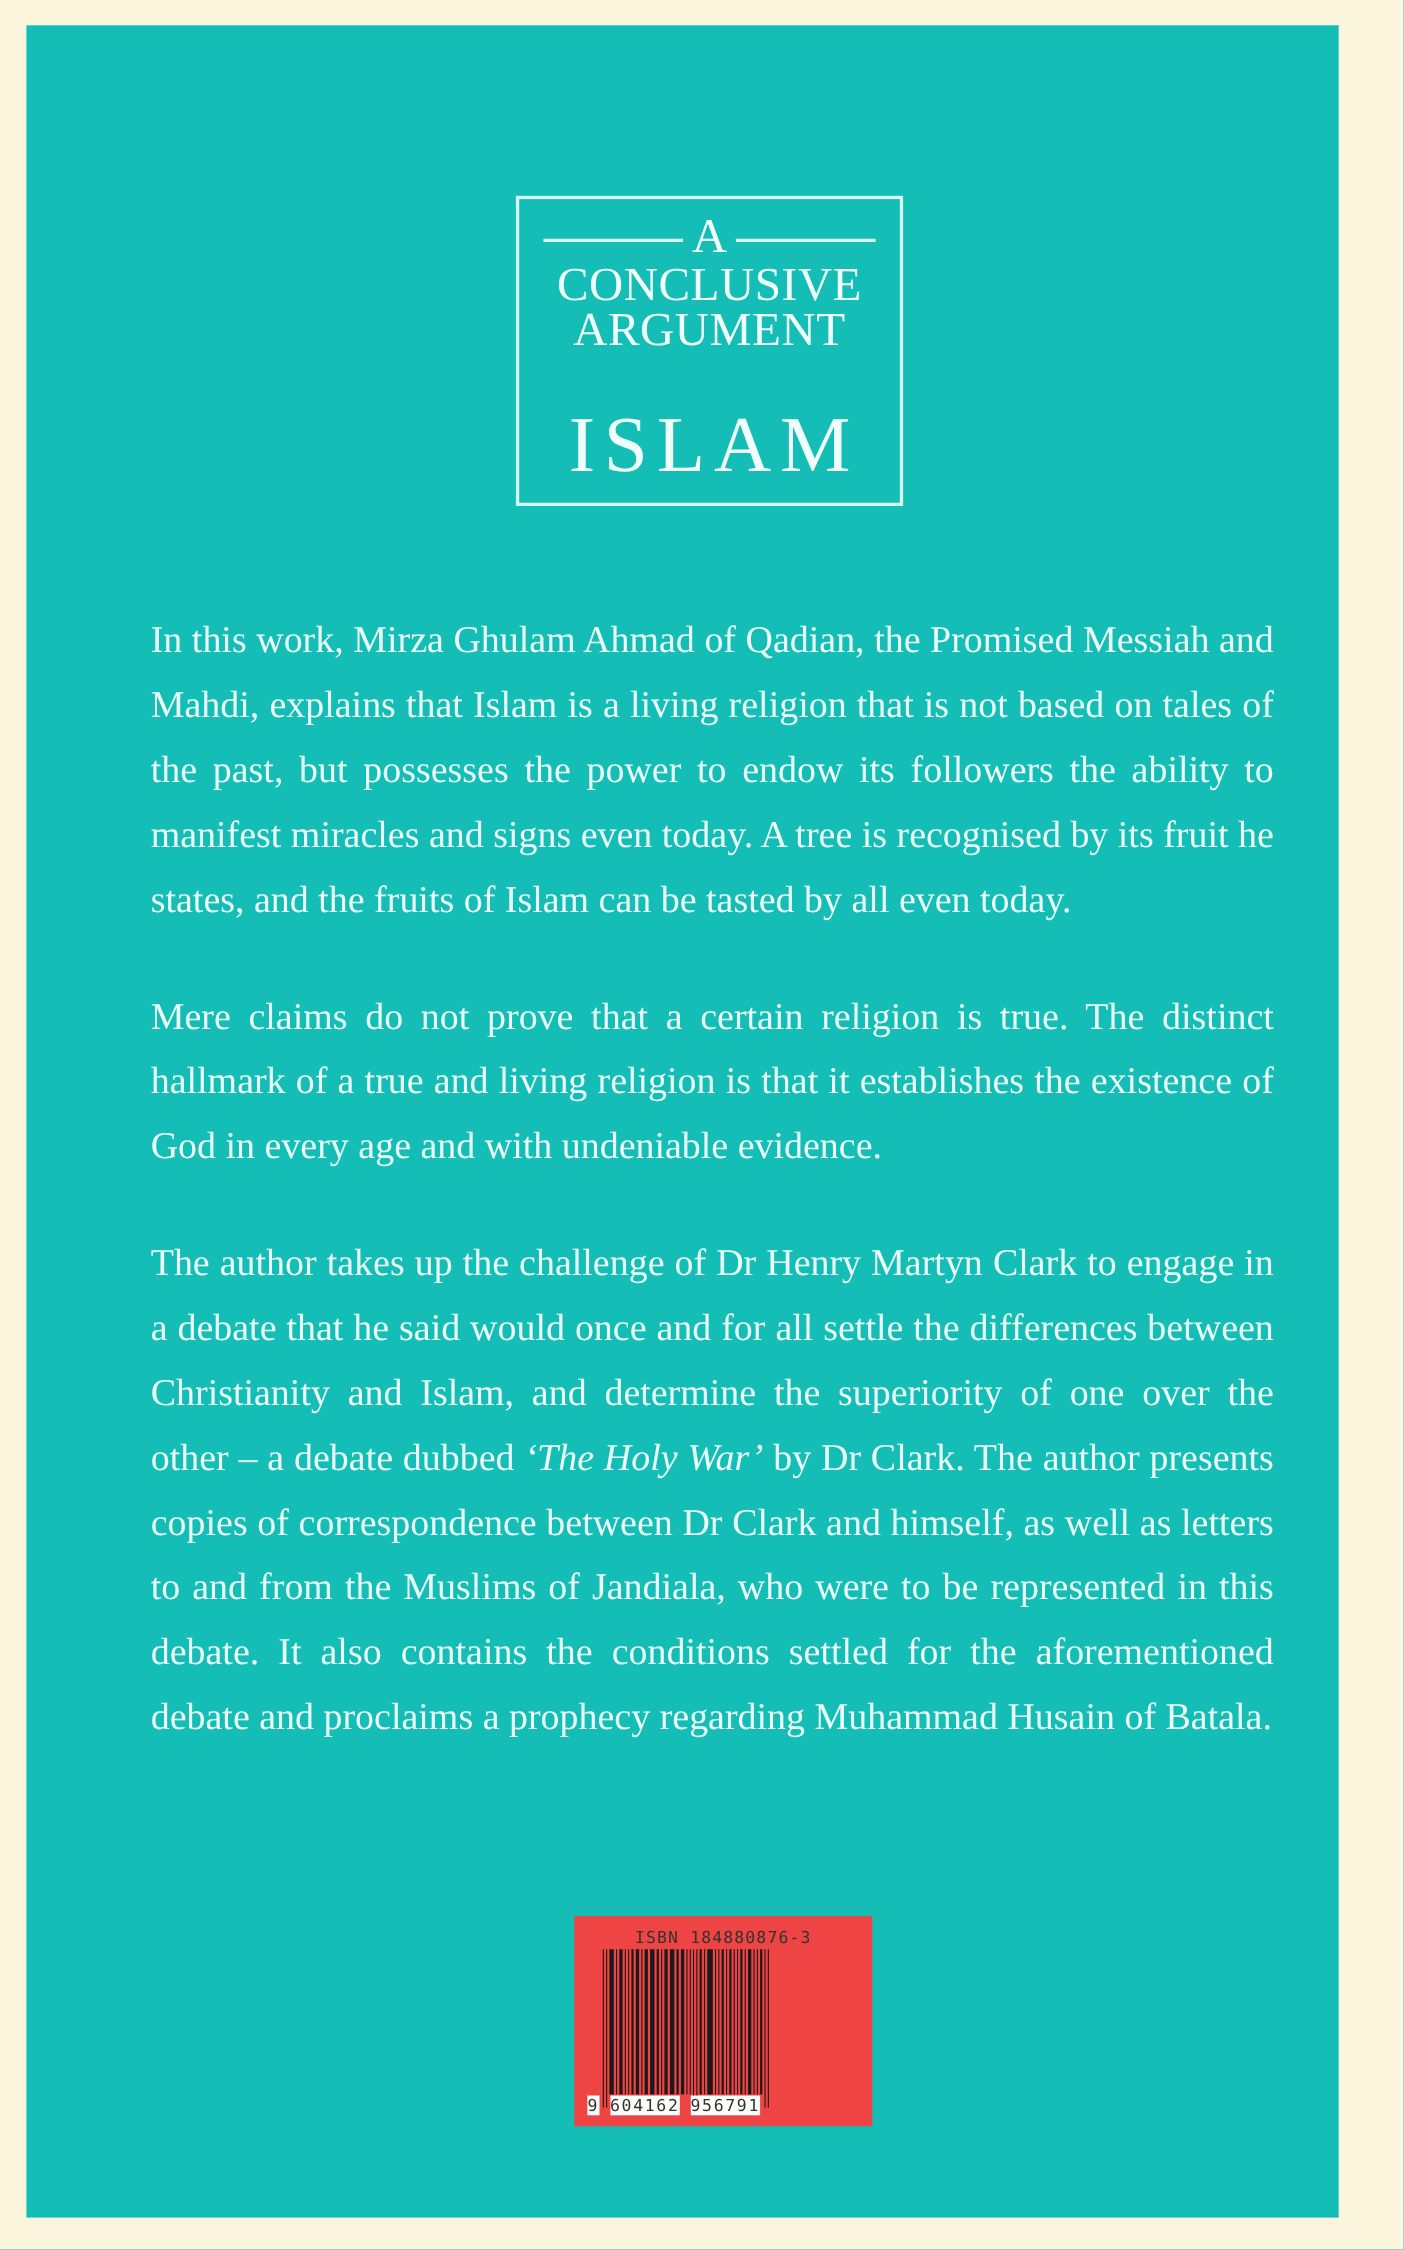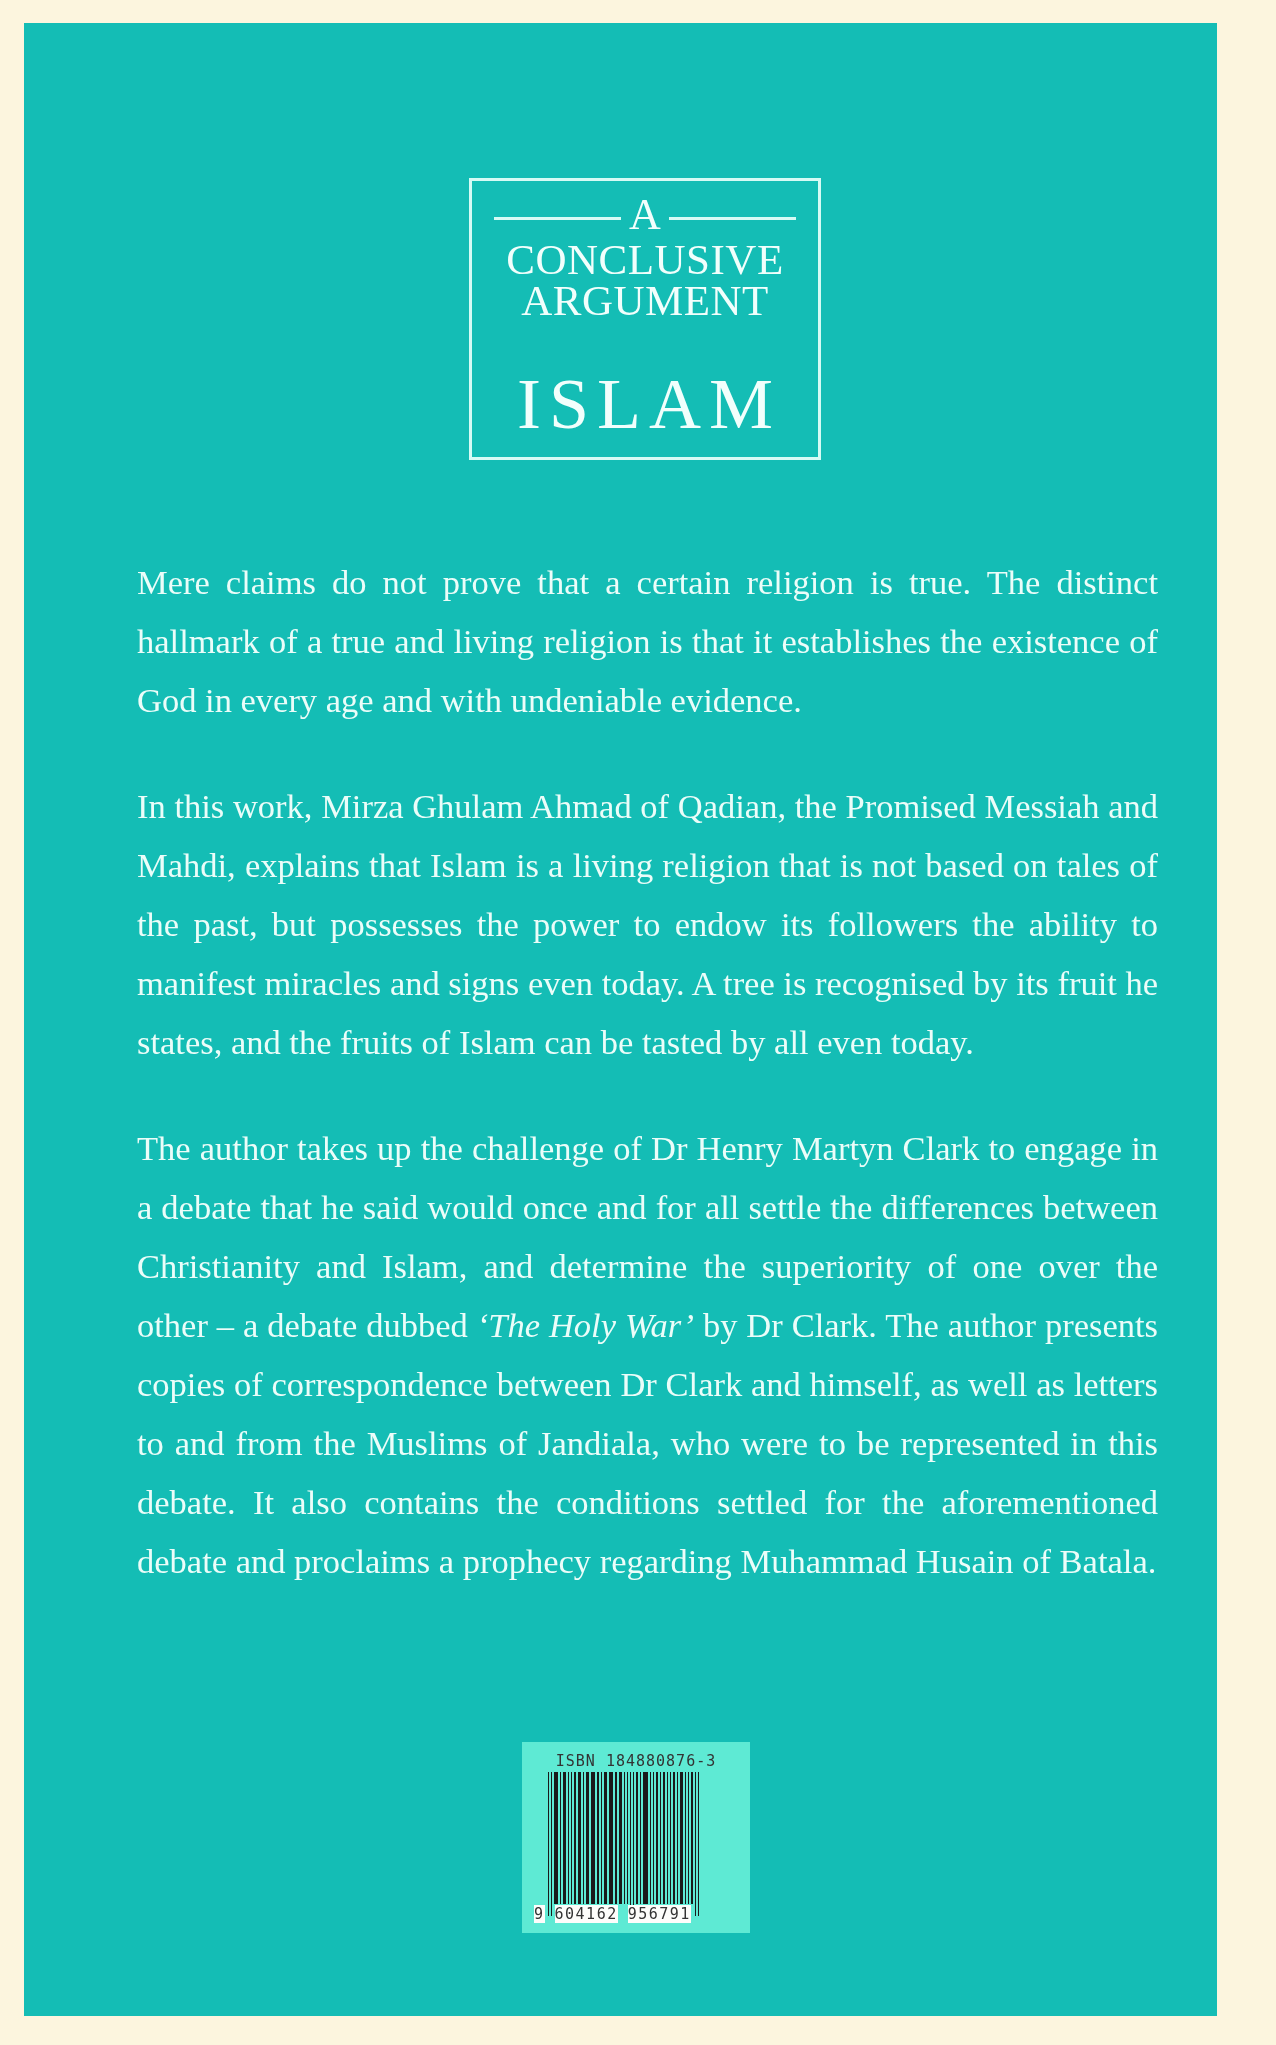--- a/index.html
+++ b/index.html
@@ -36,21 +36,22 @@
 
   .body-text {
     position: absolute; left: 113px; top: 530px; width: 1021px;
     color: #ebfdf9; font-size: 34.5px; line-height: 59px;
   }
   .body-text p { margin: 0 0 47px 0; text-align: justify; }
   .body-text em { font-style: italic; }
 
   .barcode-box {
     position: absolute; left: 522px; top: 1742px; width: 228px; height: 191px;
-    background: #5eead4;
+    background: #ef4444;
+    padding-left: 43px;
   }
   .isbn-label {
     position: absolute; left: 0; right: 0; top: 10px; text-align: center;
     font-family: "DejaVu Sans Mono", "Liberation Mono", monospace;
     font-size: 15px; letter-spacing: 1px; color: #333;
   }
   .bars {
     position: absolute; left: 26px; top: 30px; width: 182px; height: 142px;
     display: flex; align-items: flex-start;
   }
@@ -74,22 +75,22 @@
       <div class="rule"></div>
       <span class="title-a">A</span>
       <div class="rule"></div>
     </div>
     <div class="title-line t-argument">ARGUMENT</div>
     <div class="title-line t-conclusive">CONCLUSIVE</div>
     <div class="title-line t-islam">ISLAM</div>
   </div>
 
   <div class="body-text">
+    <p>In this work, Mirza Ghulam Ahmad of Qadian, the Promised Messiah and Mahdi, explains that Islam is a living religion that is not based on tales of the past, but possesses the power to endow its followers the ability to manifest miracles and signs even today. A tree is recognised by its fruit he states, and the fruits of Islam can be tasted by all even today.</p>
     <p>Mere claims do not prove that a certain religion is true. The distinct hallmark of a true and living religion is that it establishes the existence of God in every age and with undeniable evidence.</p>
-    <p>In this work, Mirza Ghulam Ahmad of Qadian, the Promised Messiah and Mahdi, explains that Islam is a living religion that is not based on tales of the past, but possesses the power to endow its followers the ability to manifest miracles and signs even today. A tree is recognised by its fruit he states, and the fruits of Islam can be tasted by all even today.</p>
     <p><span>The author takes up the challenge of Dr Henry Martyn Clark to engage in a debate that he said would once and for all settle the differences between Christianity and Islam, and determine the superiority of one over the other – a debate dubbed </span><em>‘The Holy War’</em><span> by Dr Clark. The author presents copies of correspondence between Dr Clark and himself, as well as letters to and from the Muslims of Jandiala, who were to be represented in this debate. It also contains the conditions settled for the aforementioned debate and proclaims a prophecy regarding Muhammad Husain of Batala.</span></p>
   </div>
 </div>
 
 <div class="barcode-box">
   <div class="isbn-label">ISBN 184880876-3</div>
   <div class="bars" id="bars">
       <div class="bar guard" style="width: 1px;"></div>
       <div class="bar guard" style="width: 1px;"></div>
       <div class="bar" style="width: 4px;"></div>

